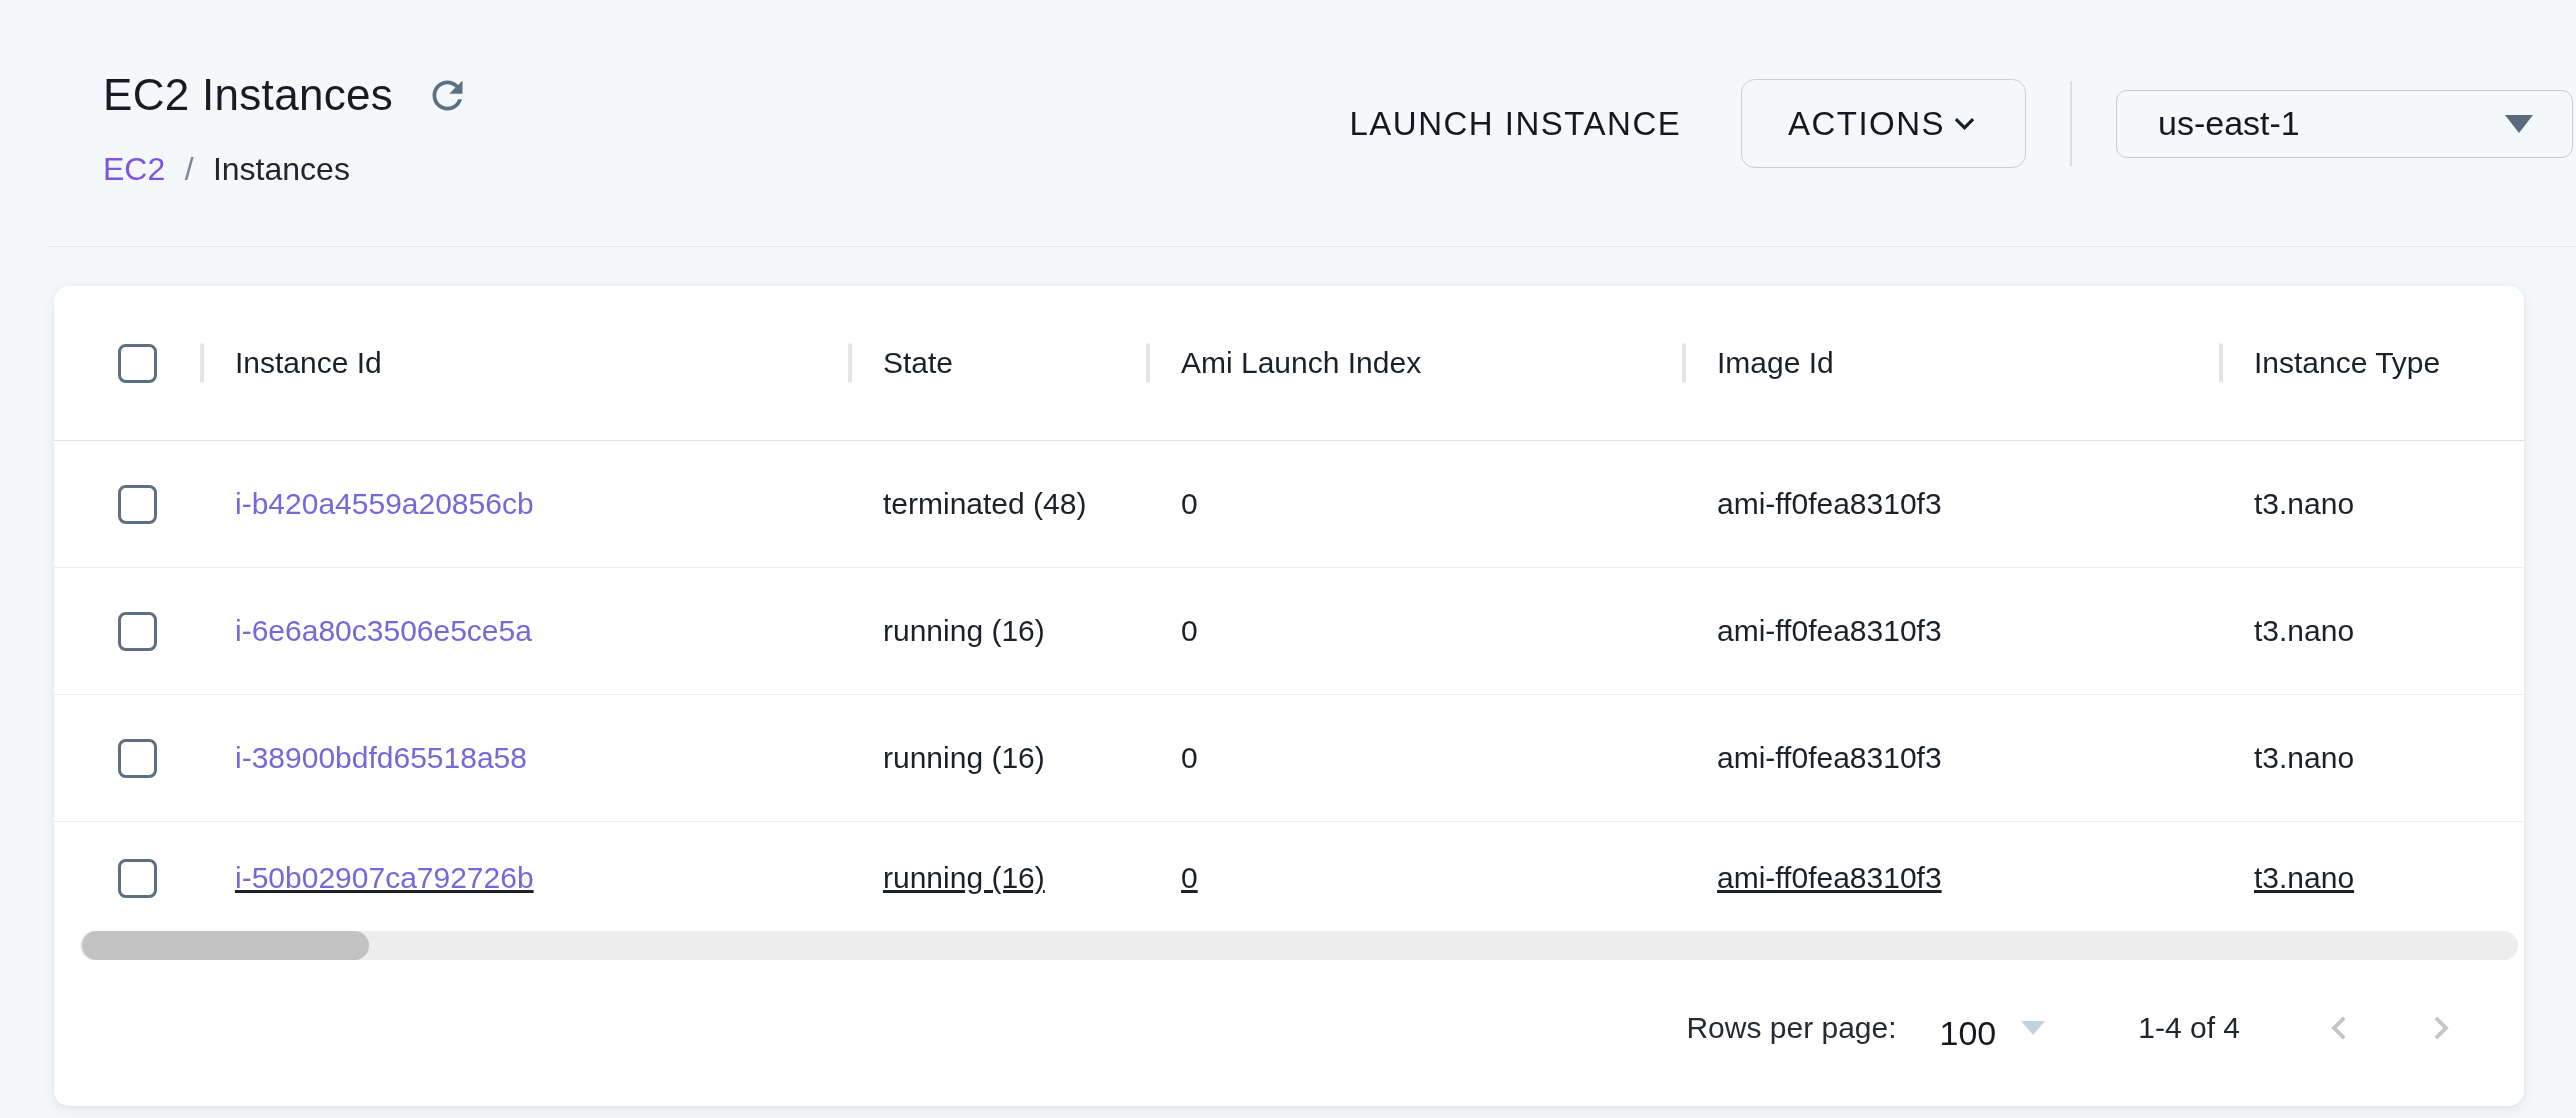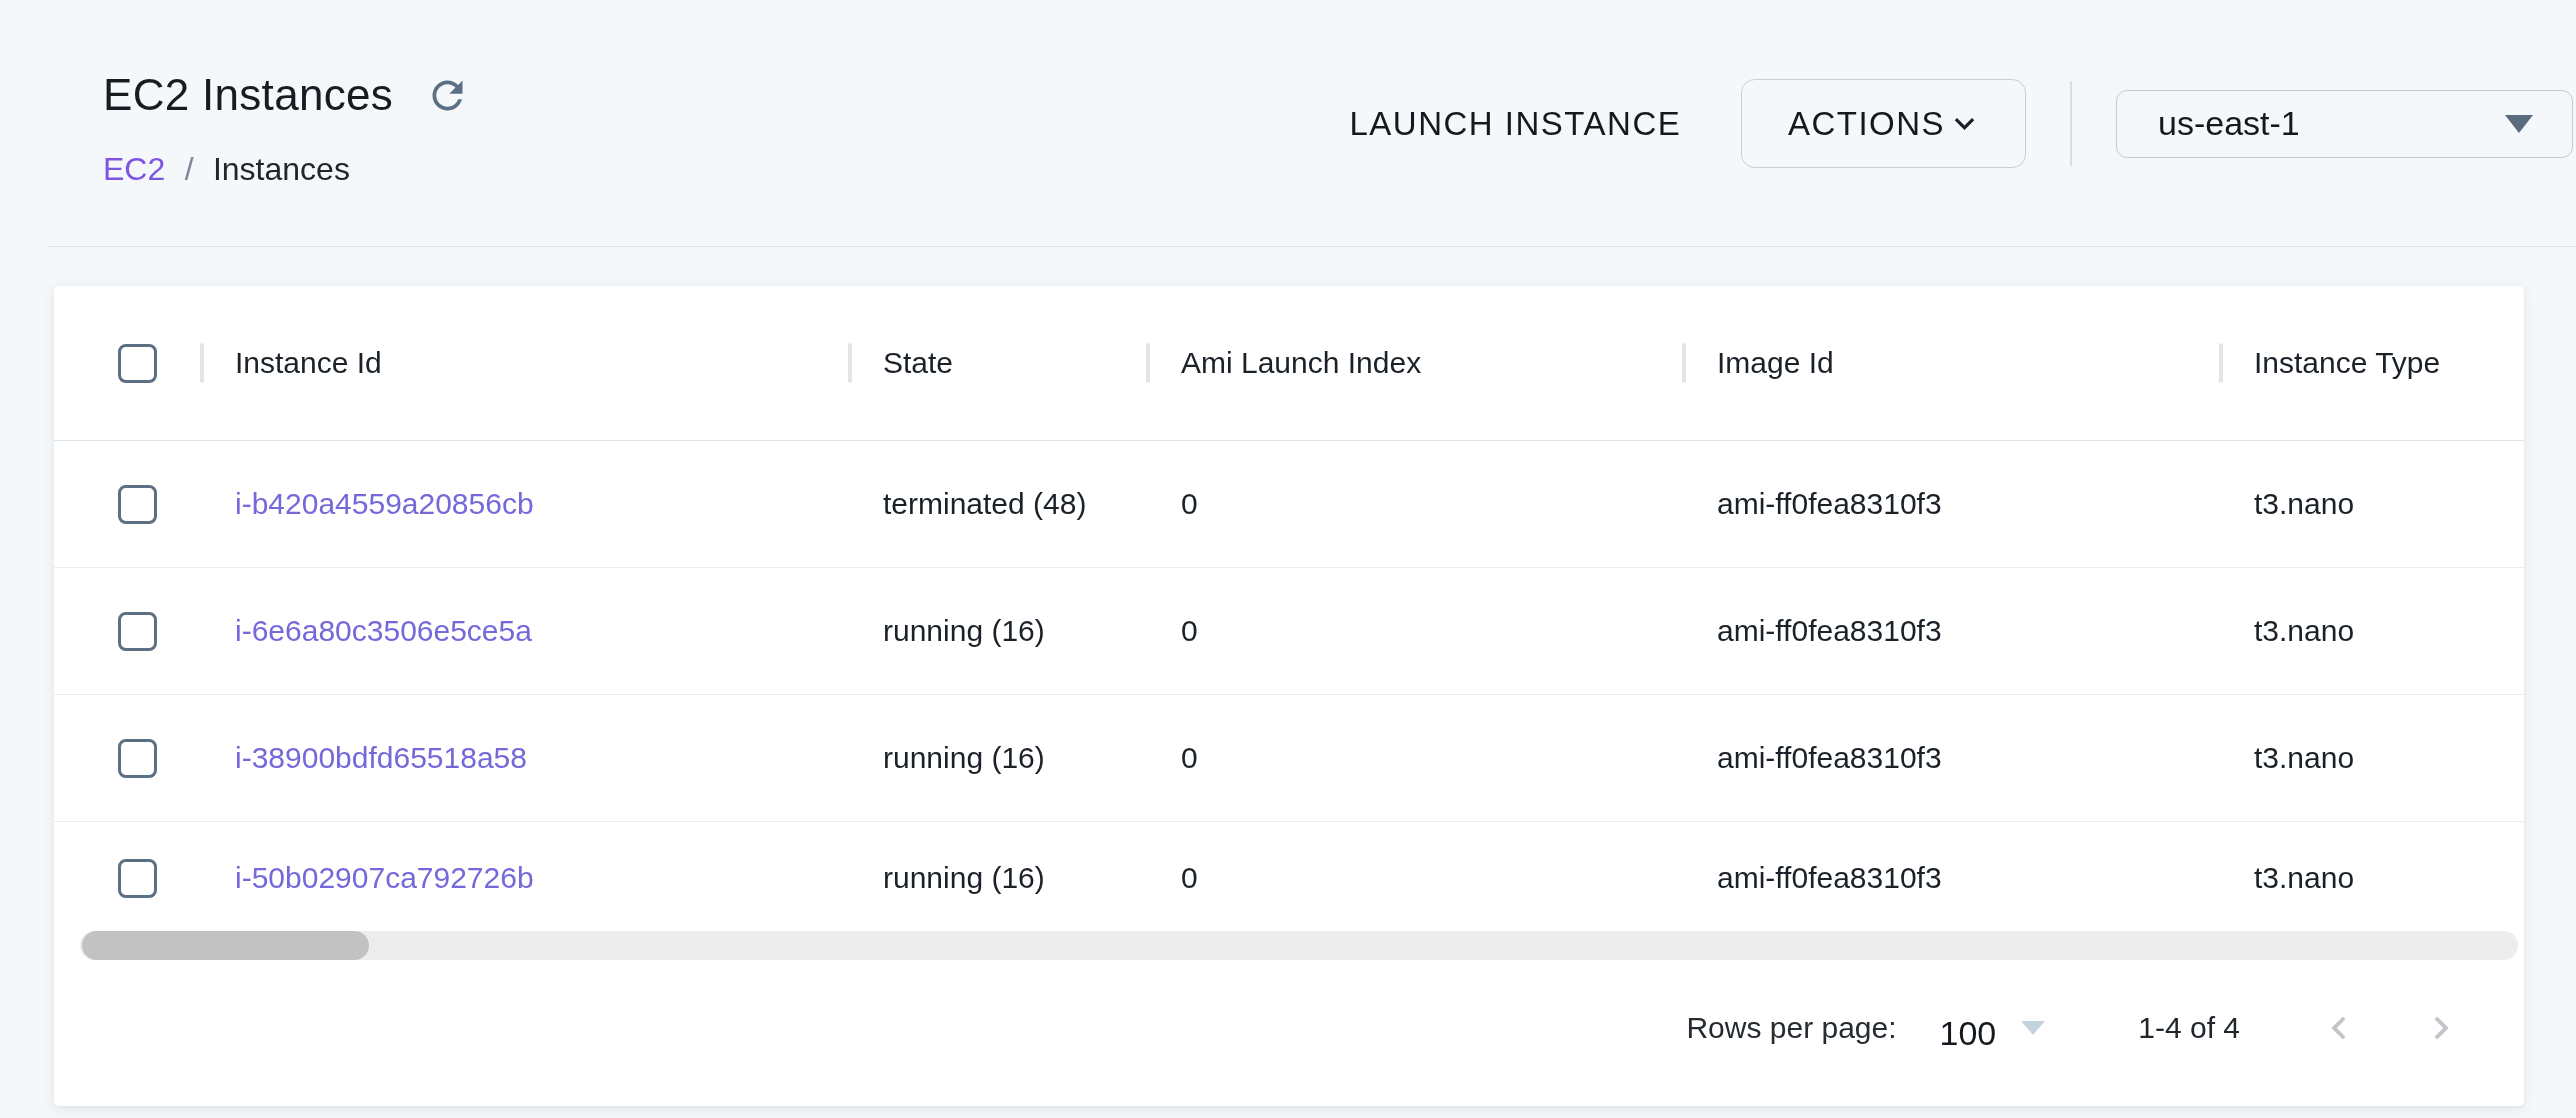--- a/index.html
+++ b/index.html
@@ -65,36 +65,36 @@
   }
   .region-caret {
     width:0; height:0;
     border-left:14.5px solid transparent; border-right:14.5px solid transparent;
     border-top:18.4px solid #5a6b7d;
   }
 
   
   .card {
     position:absolute; left:54px; top:286px; width:2470px; height:820px;
-    background:#ffffff; border-radius:5px;
+    background:#ffffff; border-radius:15px;
     box-shadow:0 3.9px 13.6px rgba(25,40,60,0.07), 0 1px 3.9px rgba(25,40,60,0.05);
   }
   .grid-row {
     display:grid;
     grid-template-columns:146px 648px 298px 536px 537px auto;
     align-items:center;
   }
   .thead { height:155px; border-bottom:1.9px solid #e0e3e6; }
   .th { position:relative; font-size:30px; color:#1b2128; padding-left:35px; }
   .th .col-sep {
     position:absolute; left:0; top:50%; transform:translateY(-50%);
     width:3.9px; height:39px; background:#e3e6e9;
   }
   .trow { height:127px; border-bottom:1.9px solid #ebedef; font-size:30px; }
-  .trow.last { height:112px; border-bottom:none; }
+  .trow.last { height:112px; border-bottom:none;text-decoration:underline; }
   .cell { padding-left:35px; }
   .cb-cell { display:flex; align-items:center; padding-left:64px; }
   .checkbox {
     width:39px; height:39px; border:3.9px solid #5d7083; border-radius:7.7px;
     background:#fff; cursor:pointer; flex:none;
   }
   .id-link { color:#7568da; text-decoration:none; cursor:pointer; }
 
   
   .hscroll-track {

